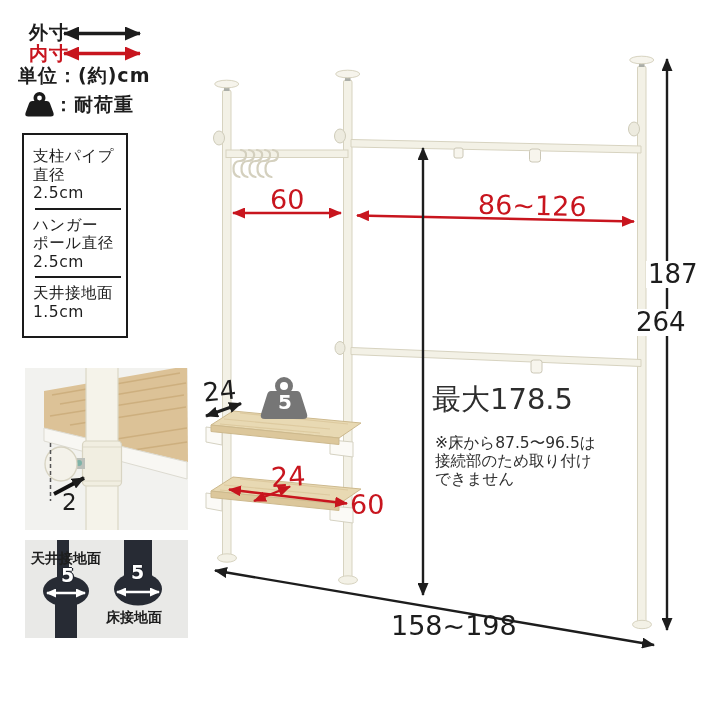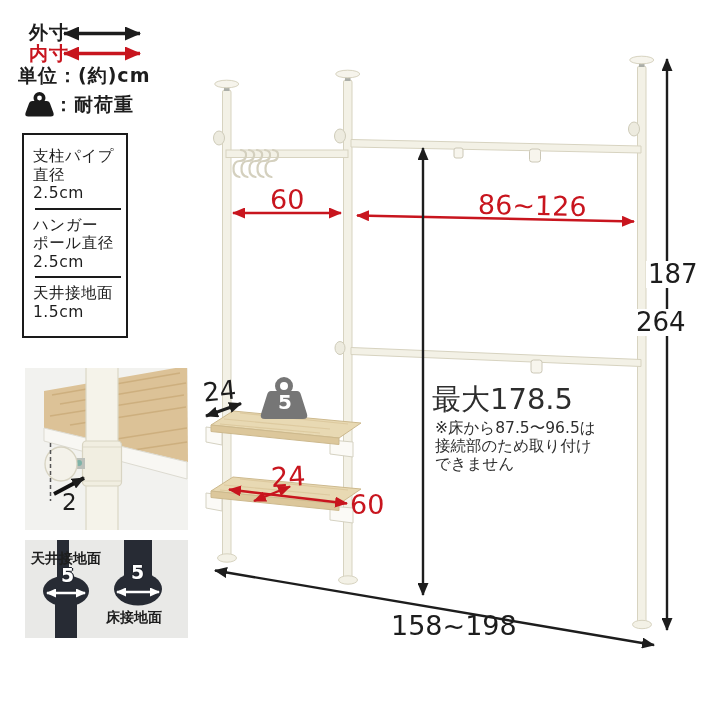--- a/index.html
+++ b/index.html
@@ -2,21 +2,21 @@
 <html><head>
 <meta charset="utf-8">
 <style>
   html,body{margin:0;padding:0;background:#fff;}
   #canvas{position:relative;width:709px;height:713px;background:#ffffff;overflow:hidden;
           font-family:"DejaVu Sans","Liberation Sans",sans-serif;color:#1d1d1d;}
   #diagram-svg{position:absolute;left:0;top:0;width:713px;height:713px;}
   .lbl{position:absolute;white-space:nowrap;color:#1d1d1d;line-height:1.05;}
   .red{color:#c8151e;}
   .big{font-size:27px;font-weight:500;letter-spacing:0px;}
-  .note{font-size:15px;color:#2e2e2e;}
+  .note{font-size:15px;color:#2e2e2e;margin-top:15px;}
   
   .legend-txt{font-weight:600;font-size:19px;letter-spacing:1px;}
   
   #spec-box{position:absolute;left:22px;top:133px;width:106px;height:205px;box-sizing:border-box;
             border:2.5px solid #1a1a1a;border-radius:0;padding:12px 0 0 9px;background:#fff;}
   .spec-line{font-size:15.5px;line-height:18.5px;letter-spacing:0.5px;}
   .spec-divider{border-top:2px solid #1a1a1a;margin:5px 5px 6px 2px;}
   
   .outlined{color:#fff;font-weight:bold;
             text-shadow:-1.3px 0 #20242d,1.3px 0 #20242d,0 -1.3px #20242d,0 1.3px #20242d;}

